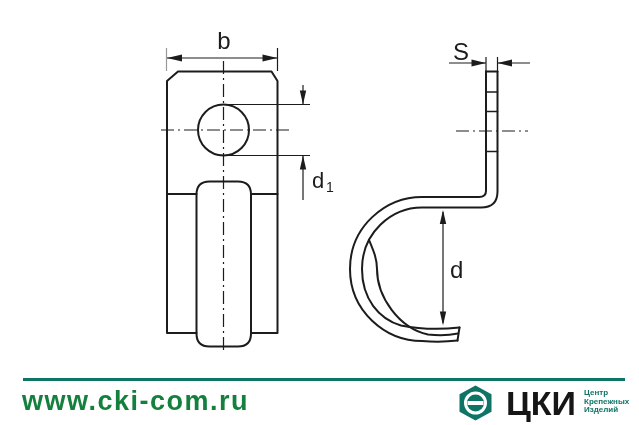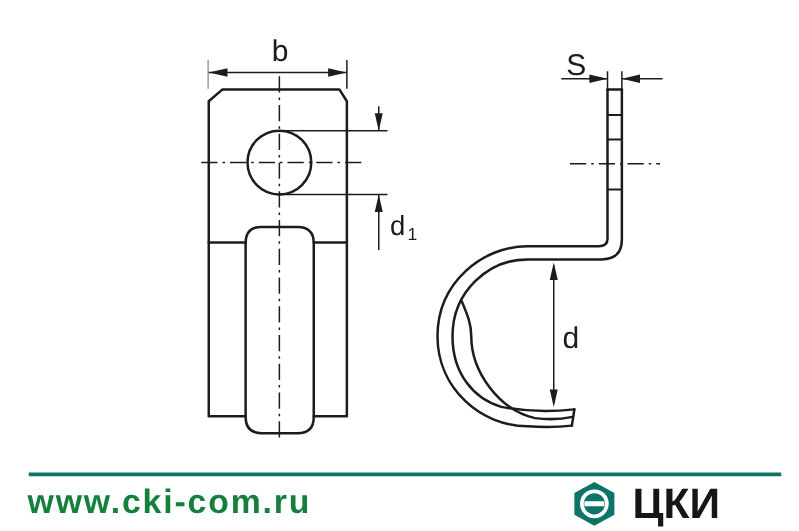--- a/index.html
+++ b/index.html
@@ -106,15 +106,20 @@
 
   <div class="footer-url">www.cki-com.ru</div>
 
   <div class="logo">
     <svg width="35" height="36" viewBox="0 0 35 36">
       <polygon points="17.5,0.5 33.5,9.3 33.5,26.7 17.5,35.5 1.5,26.7 1.5,9.3" fill="#0E7466"></polygon>
       <circle cx="17.5" cy="18" r="10" fill="none" stroke="#ffffff" stroke-width="3"></circle>
       <rect x="9.5" y="16" width="16" height="4" fill="#ffffff"></rect>
     </svg>
     <div class="logo-abbr">ЦКИ</div>
+    <div class="logo-caption">
+      <div>Центр</div>
+      <div>Крепежных</div>
+      <div>Изделий</div>
+    </div>
   </div>
 
 </div>
 
 </body></html>

